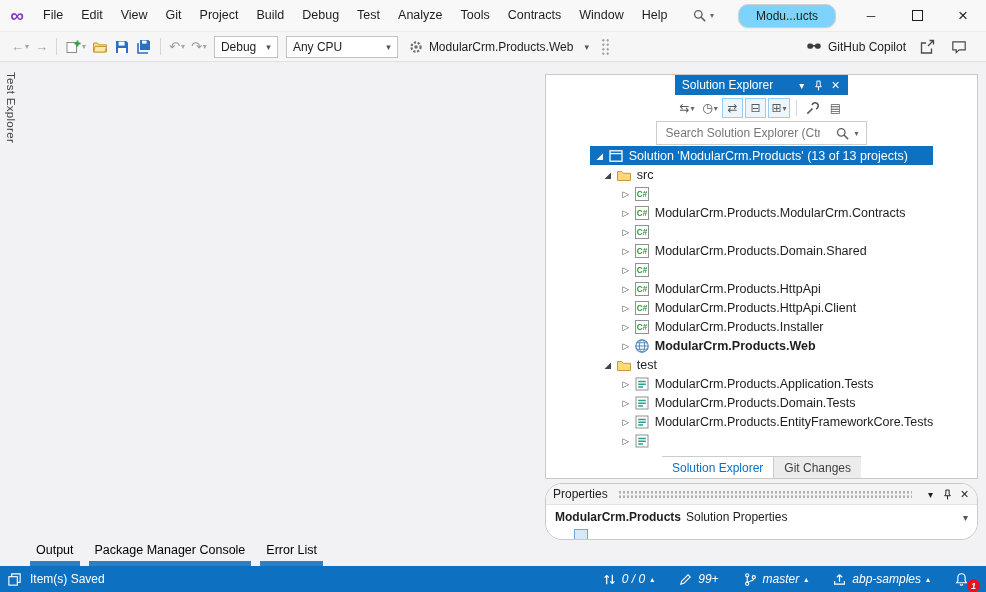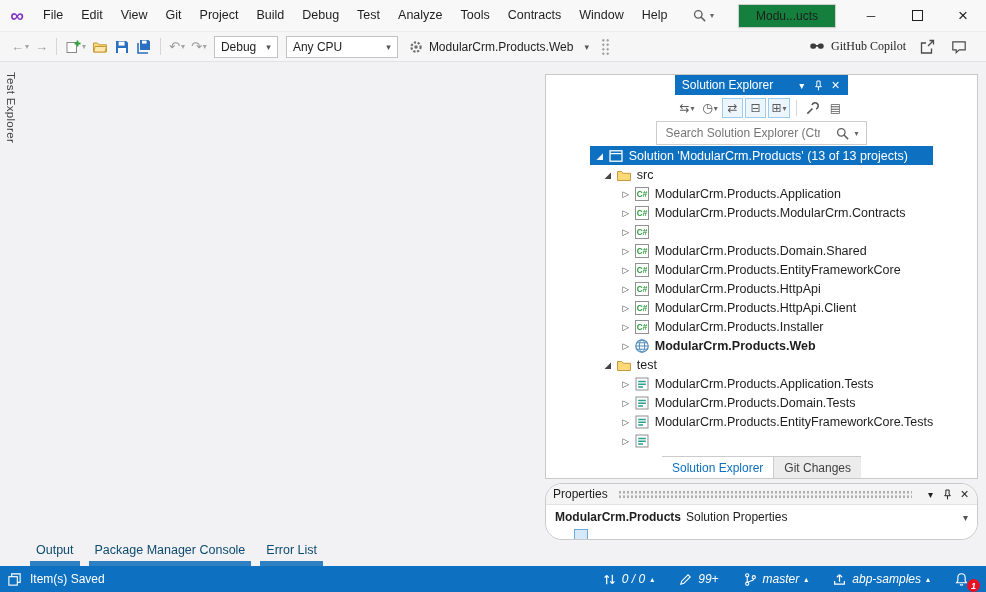--- a/index.html
+++ b/index.html
@@ -12,41 +12,41 @@
 
   
   .titlebar{position:absolute;top:0;left:0;width:986px;height:32px;background:#f8f8f8;
             border-bottom:1px solid #ececec;box-sizing:border-box;display:flex;align-items:center;z-index:6;}
   .vs-logo{width:34px;text-align:center;font-size:19px;font-weight:bold;color:#8636c9;line-height:31px;}
   .menubar{display:flex;}
   .menu-item{padding:0 9px;line-height:31px;font-size:12.5px;cursor:default;white-space:nowrap;}
   .tb-search{margin-left:auto;display:flex;align-items:center;}
   .search-btn{display:flex;align-items:center;gap:3px;padding:0 6px;}
   .tcaret2{font-size:8px;color:#666;}
-  .title-box{width:96px;height:22px;border:1px solid #d0d0d0;background:#15803d;border-radius:0;
+  .title-box{width:96px;height:22px;border:1px solid #d0d0d0;background:#7dd3fc;border-radius:10px;
              display:flex;align-items:center;justify-content:center;margin:0 12px 0 18px;
              box-shadow:0 1px 2px rgba(0,0,0,.06);}
   .win-controls{display:flex;}
   .win-btn{width:46px;height:31px;display:flex;align-items:center;justify-content:center;font-size:12px;}
   .win-btn .close-glyph{font-size:17px;}
   .max-box{width:9px;height:9px;border:1px solid #1e1e1e;display:inline-block;}
 
   
   .toolbar{position:absolute;top:32px;left:0;width:986px;height:30px;background:#f6f6f6;
            border-bottom:1px solid #e2e2e4;box-sizing:border-box;display:flex;align-items:center;padding:0 8px;z-index:5;}
   .tbtn{height:24px;display:flex;align-items:center;padding:0 3px;color:#9b9b9b;font-size:13px;}
   .mini-caret{font-size:8px;color:#a5a5a5;margin-left:1px;}
   .tb-sep{width:1px;height:17px;background:#d6d6d6;margin:0 5px;}
   .combo{height:22px;border:1px solid #c3c3c3;background:#fff;display:flex;align-items:center;
          justify-content:space-between;padding:0 6px;font-size:12px;color:#1e1e1e;margin:0 4px;box-sizing:border-box;}
   .combo .caret,.startup .caret{font-size:9px;color:#555;margin-left:6px;}
   .startup{display:flex;align-items:center;gap:5px;padding:0 6px;font-size:12px;}
   .dots-handle{width:9px;height:18px;margin:0 6px;
                background-image:radial-gradient(#9a9a9a 1px,transparent 1.3px);background-size:4.5px 4.5px;}
-  .tb-right{margin-left:auto;display:flex;align-items:center;gap:10px;padding-right:8px;font-family:Liberation Serif, serif;}
+  .tb-right{margin-left:auto;display:flex;align-items:center;gap:10px;padding-right:8px;}
   .copilot-group{display:flex;align-items:center;gap:6px;font-size:12px;color:#1e1e1e;}
 
   
   .left-rail{position:absolute;top:62px;left:0;width:22px;bottom:26px;}
   .vtab{writing-mode:vertical-rl;font-size:11.5px;color:#424242;margin:10px auto 0;letter-spacing:.3px;}
 
   
   .right-panel{position:absolute;top:74px;left:545px;width:433px;bottom:52px;display:flex;flex-direction:column;box-sizing:border-box;}
   .panel{border:1px solid #c9c9c9;background:#fff;box-sizing:border-box;display:flex;flex-direction:column;min-height:0;}
   .se-panel{flex:1;align-items:center;}
@@ -88,21 +88,21 @@
   .se-ftab.active{background:#fff;color:#0e70c0;border-right:1px solid #ccc;}
 
   .props-row{height:25px;display:flex;align-items:center;padding:0 9px;gap:5px;font-size:12px;background:#fff;}
   .props-row .bold{font-weight:bold;}
   .props-caret{margin-left:auto;color:#555;font-size:10px;}
   .props-partial{height:10px;padding-left:28px;background:#fff;}
   .picon{width:14px;height:14px;border:1px solid #6aa7dd;background:#d6e9f8;display:block;box-sizing:border-box;}
 
   
   .bottom-tabs{position:absolute;left:30px;bottom:26px;height:26px;display:flex;gap:9px;align-items:stretch;}
-  .btab{position:relative;padding:3px 6px 0;font-size:12.5px;color:#0c4a6e;}
+  .btab{position:relative;padding:3px 6px 0;font-size:12.5px;color:#000000;}
   .btab::after{content:"";position:absolute;left:0;right:0;bottom:0;height:5px;background:#2f80c3;}
 
   
   .statusbar{position:absolute;left:0;bottom:0;width:986px;height:26px;background:#0e70c0;color:#fff;
              display:flex;align-items:center;padding:0 12px 0 7px;box-sizing:border-box;font-size:12px;gap:8px;}
   .sb-icon{width:15px;height:15px;color:#fff;}
   .sb-group{display:flex;align-items:center;gap:5px;}
   .sb-right{margin-left:auto;display:flex;gap:24px;align-items:center;font-style:italic;}
   .sb-caret{font-size:8px;}
   .bell-wrap{position:relative;width:20px;height:18px;display:flex;align-items:center;}
@@ -403,21 +403,20 @@
               <use href="#i-folder"></use>
             </svg>
             <span class="label">src</span>
           </div>
 
           <div class="tree-row" style="padding-left: 28px;">
             <span class="expander">▷</span>
             <svg class="node-icon" viewBox="0 0 16 16">
               <use href="#i-csharp"></use>
             </svg>
-            <span class="label">ModularCrm.Products.Application</span>
           </div>
 
           <div class="tree-row" style="padding-left: 28px;">
             <span class="expander">▷</span>
             <svg class="node-icon" viewBox="0 0 16 16">
               <use href="#i-csharp"></use>
             </svg>
             <span class="label">ModularCrm.Products.ModularCrm.Contracts</span>
           </div>
 
@@ -434,21 +433,20 @@
               <use href="#i-csharp"></use>
             </svg>
             <span class="label">ModularCrm.Products.Domain.Shared</span>
           </div>
 
           <div class="tree-row" style="padding-left: 28px;">
             <span class="expander">▷</span>
             <svg class="node-icon" viewBox="0 0 16 16">
               <use href="#i-csharp"></use>
             </svg>
-            <span class="label">ModularCrm.Products.EntityFrameworkCore</span>
           </div>
 
           <div class="tree-row" style="padding-left: 28px;">
             <span class="expander">▷</span>
             <svg class="node-icon" viewBox="0 0 16 16">
               <use href="#i-csharp"></use>
             </svg>
             <span class="label">ModularCrm.Products.HttpApi</span>
           </div>
 

